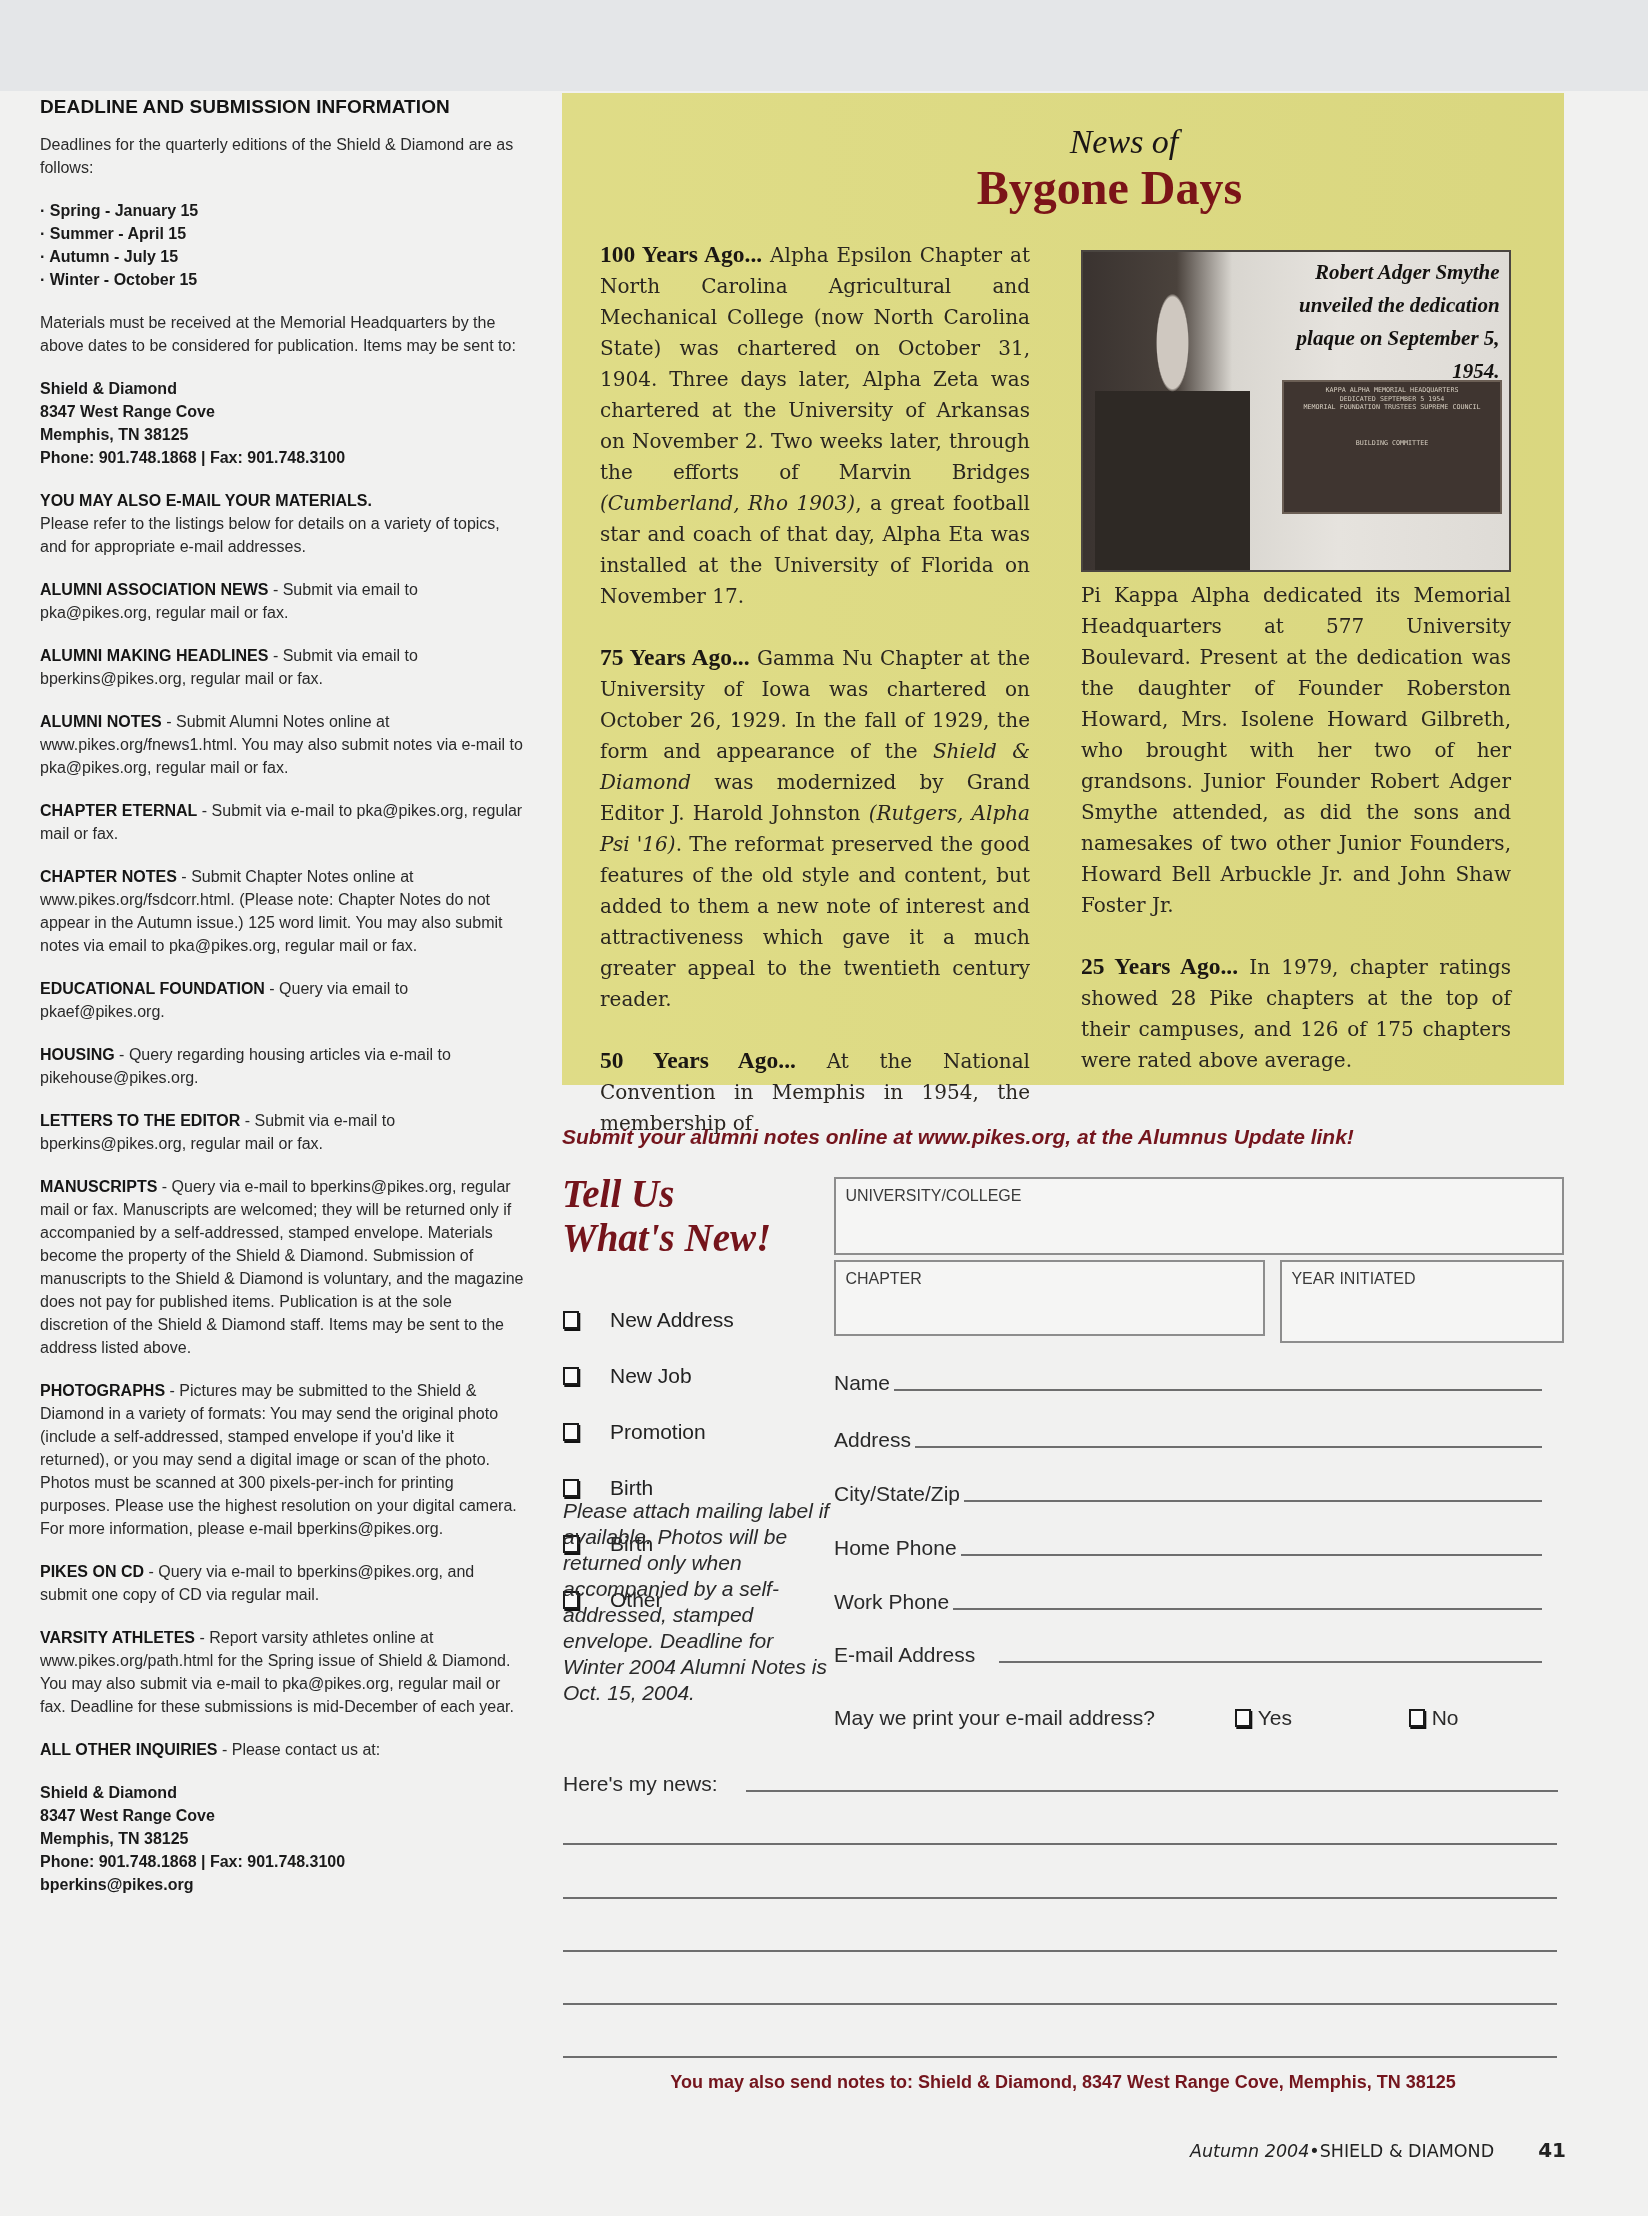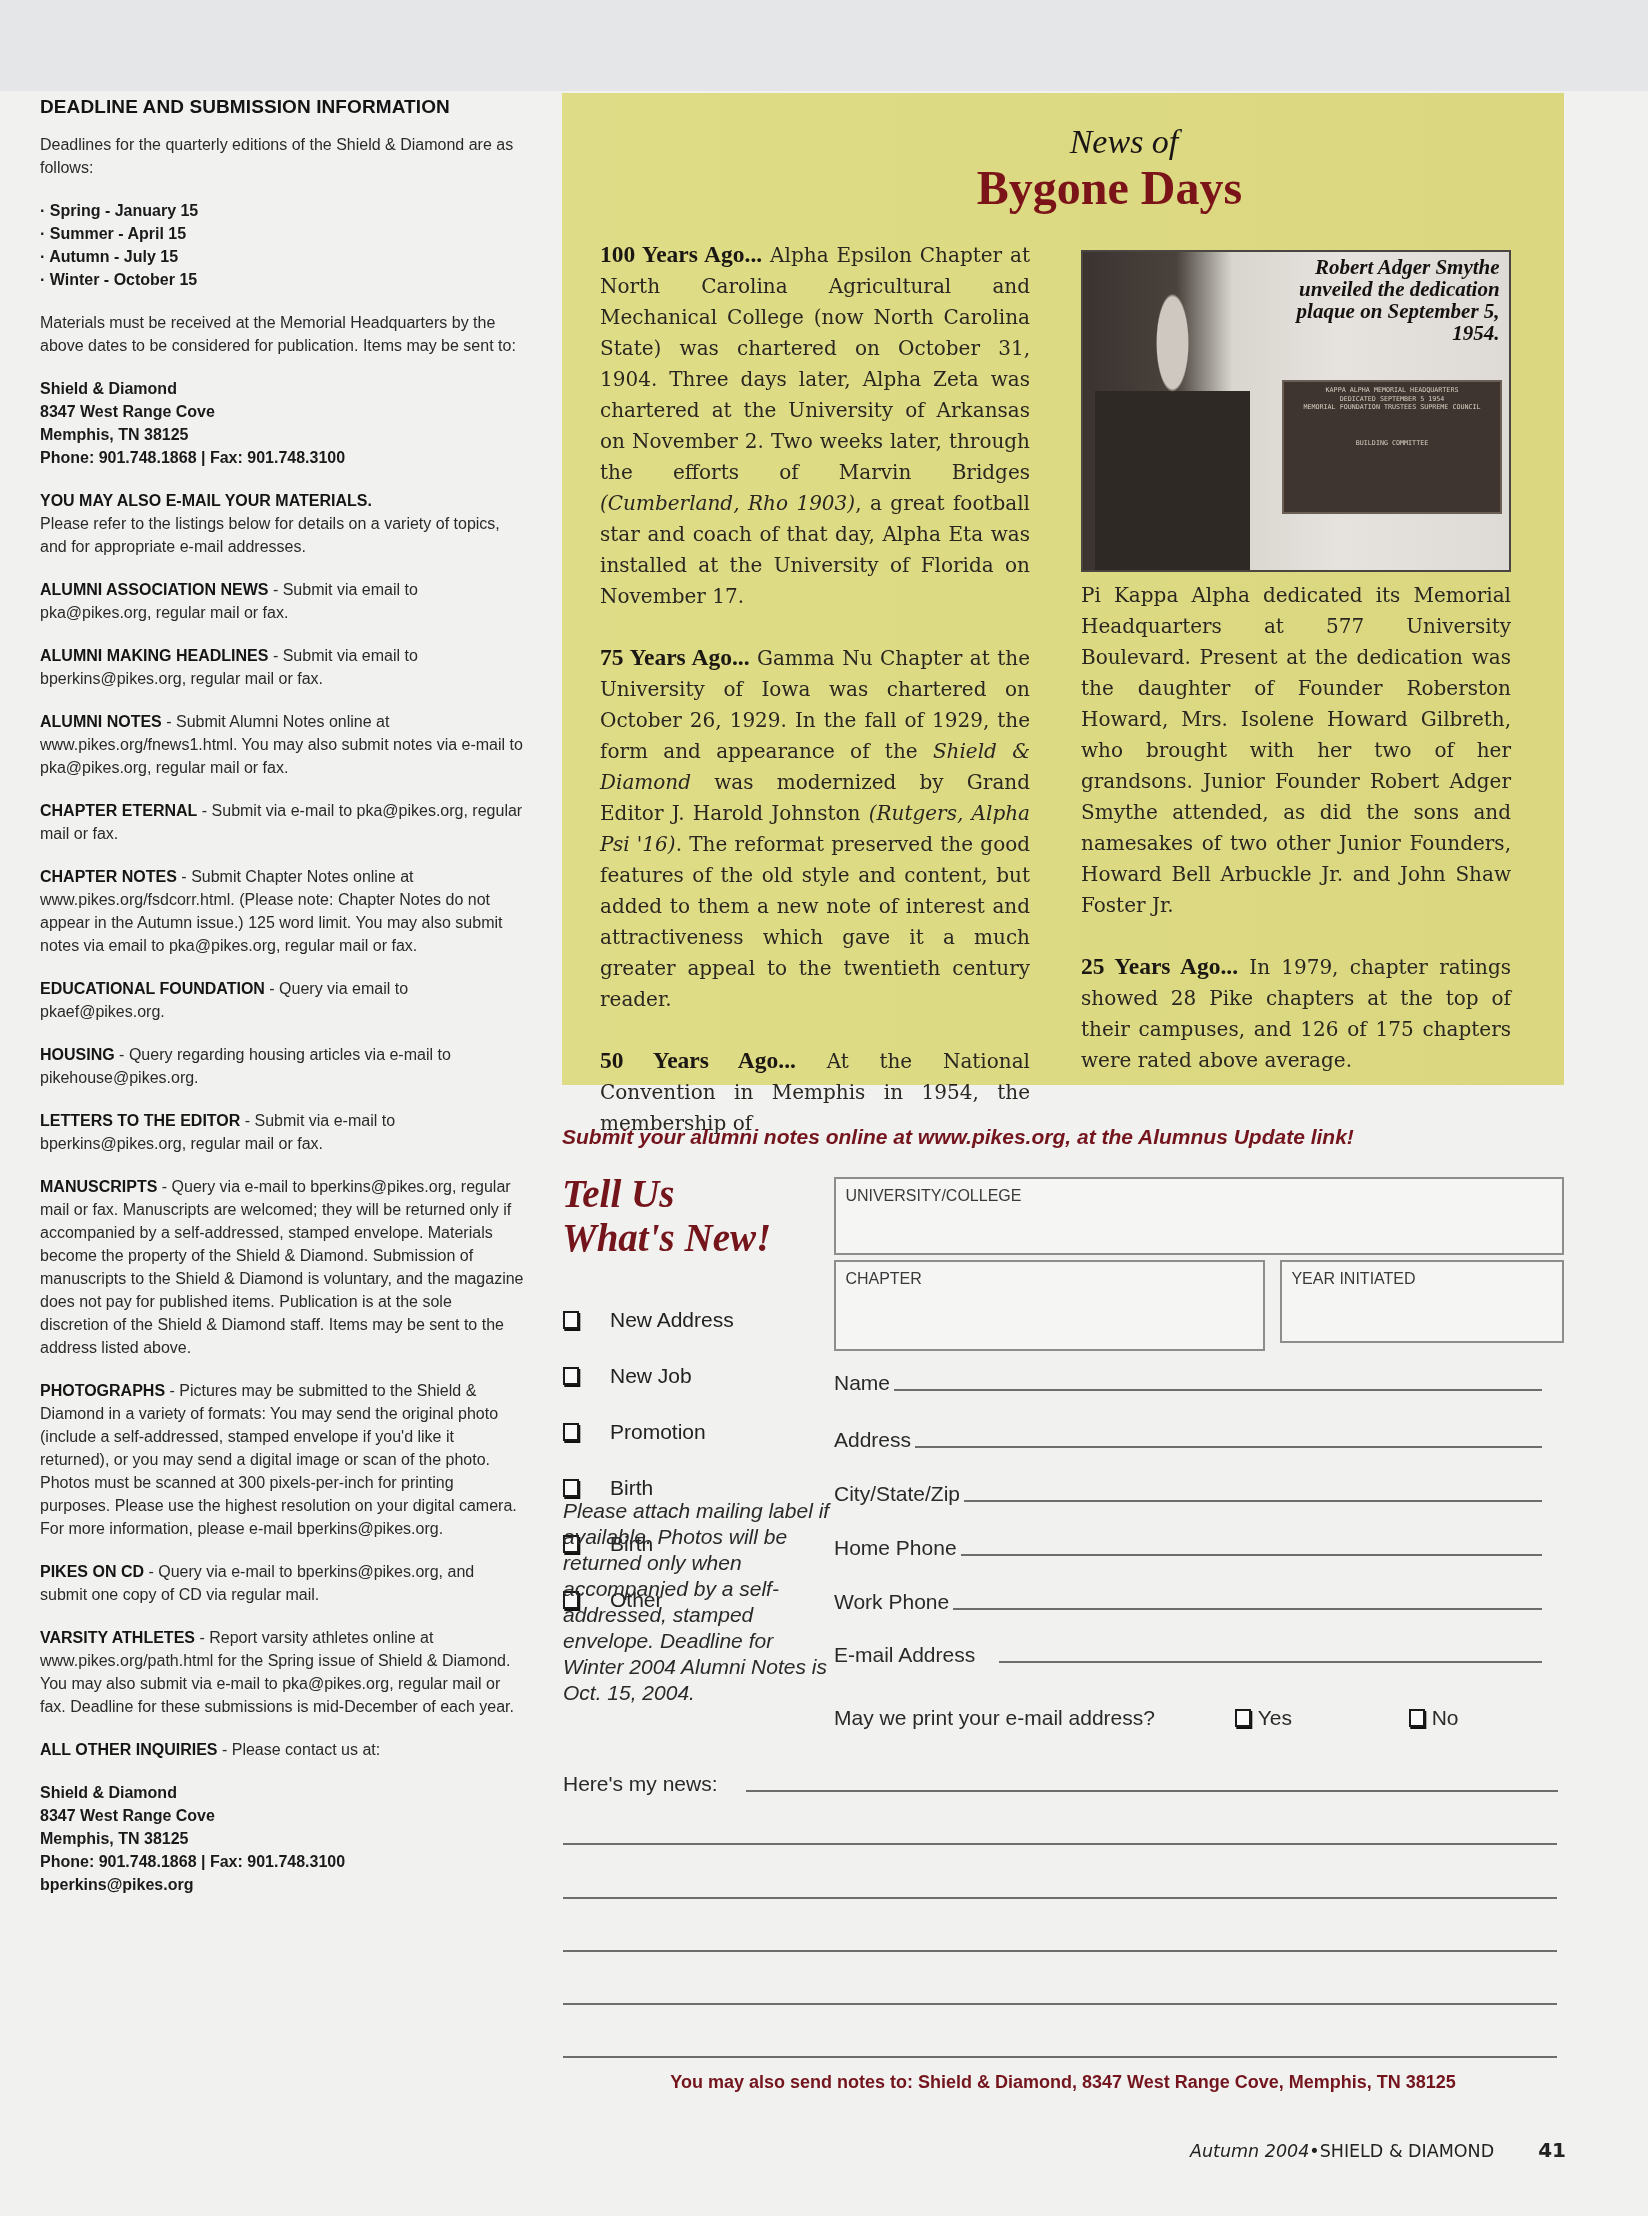--- a/index.html
+++ b/index.html
@@ -44,38 +44,38 @@
     border: 2.7px solid #4a4540; box-sizing: border-box; overflow: hidden;
   }
   .photo .man { position: absolute; left: 12px; top: 40px; width: 155px; height: 282px;
     background: radial-gradient(ellipse at 50% 18%, #cfc8c0 0 14%, transparent 15%),
                 linear-gradient(180deg, transparent 0 35%, #2e2925 35% 100%);
     border-radius: 74px 74px 0 0; }
   .photo .plaque { position: absolute; left: 199px; top: 128px; width: 220px; height: 134px;
     background: #3f3530; border: 2px solid #6b5f55; color: #d8d0c2; font-family: "DejaVu Sans Mono", monospace;
     font-size: 6.7px; line-height: 8.7px; padding: 4px; box-sizing: border-box; text-align: center; }
   .photo .caption { position: absolute; right: 9.4px; top: 4px; width: 255px; text-align: right;
-    font-family: "Liberation Serif", serif; font-style: italic; font-weight: bold; font-size: 21px; line-height: 22px; color: #141210; }
+    font-family: "Liberation Serif", serif; font-style: italic; font-weight: bold; font-size: 21px; line-height: 33px; color: #141210; }
 
   
   .banner { position: absolute; left: 562px; top: 1125px; width: 1002px; 
     font-weight: bold; font-style: italic; font-size: 21px; color: #74151d; }
 
   
   .tellus { position: absolute; left: 562px; top: 1172px; font-family: "Liberation Serif", serif; font-style: italic; font-weight: bold;
     font-size: 39px; line-height: 44px; color: #74141b; }
   .checks { position: absolute; left: 563px; top: 1280px; font-size: 21px; color: #222; }
   .check-row { display: flex; align-items: center; height: 32px; margin-top: 24px; }
   .cbox { width: 16px; height: 17.5px; border: 2px solid #1a1a1a; box-sizing: border-box; box-shadow: 1.3px 2px 0 #111; margin-right: 31px; background: #fafafa; }
   .note { position: absolute; left: 563px; top: 1498px; width: 269px; font-style: italic; font-size: 21px; line-height: 26px; color: #2a2a2a; }
 
   .box { position: absolute; border: 2px solid #8d8d8d; box-sizing: border-box; background: #f5f5f4; }
   .box .lbl { position: absolute; left: 9.4px; top: 8px; font-size: 16px; color: #3a3a3a; }
   .box-univ { left: 834px; top: 1177px; width: 730px; height: 78px; }
-  .box-chapter { left: 834px; top: 1260px; width: 431px; height: 91px; }
+  .box-chapter { left: 834px; top: 1260px; width: 431px; height: 76px; }
   .box-year { left: 1280px; top: 1260px; width: 284px; height: 83px; }
 
   .field { position: absolute; left: 834px; width: 708px; display: flex; align-items: flex-end; font-size: 21px; color: #2a2a2a; }
   .field .line { flex: 1; border-bottom: 2px solid #6e6e6e; margin-left: 4px; height: 0.7px; margin-bottom: 4px; }
 
   .print-q { position: absolute; left: 834px; top: 1706px; font-size: 21px; color: #2a2a2a; }
   .yn { position: absolute; top: 1706px; display: flex; align-items: center; font-size: 21px; color: #2a2a2a; }
   .yn .cbox { margin-right: 6.7px; }
 
   .news-label { position: absolute; left: 563px; top: 1772px; font-size: 21px; color: #2a2a2a; }

